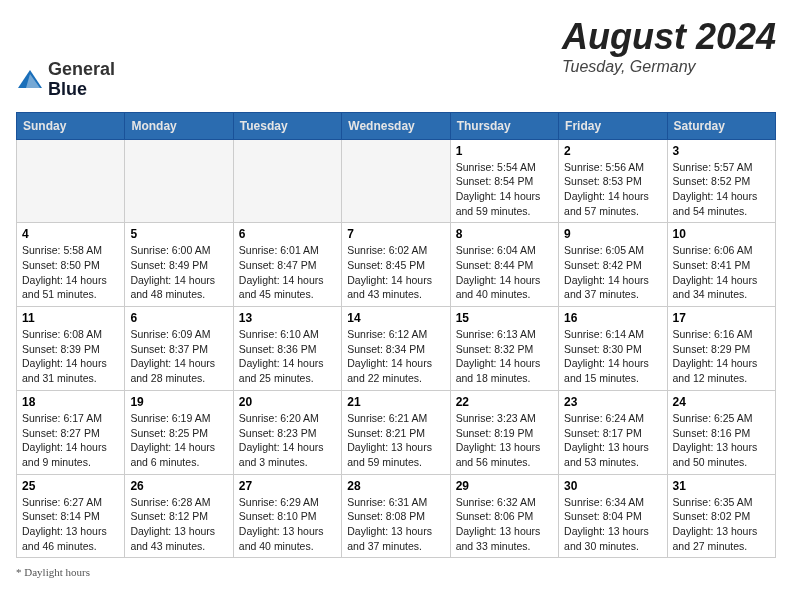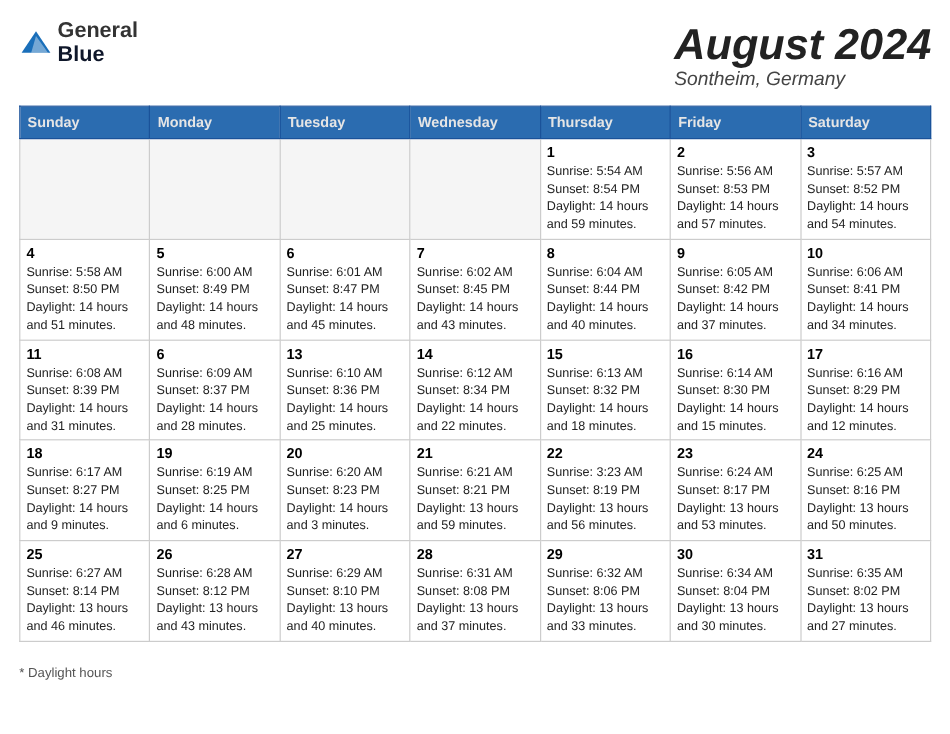--- a/index.html
+++ b/index.html
@@ -79,49 +79,51 @@
       font-size: 12px;
       margin-bottom: 2px;
       display: block;
     }
     .day-info {
       font-size: 10.5px;
       color: #222;
       line-height: 1.4;
     }
     .footer-note {
-      margin-top: 20px;
+      margin-top: 8px;
       font-size: 11px;
       color: #555;
+      font-family: Liberation Serif, serif;
     }
     .logo-wrapper {
       display: flex;
       flex-direction: column;
       align-items: flex-end;
+      margin-top: 44px;
     }
   </style>
 </head>
 <body>
 
 <div class="header-area">
   <div class="logo-wrapper">
     <div class="logo">
       <svg class="logo-icon" viewBox="0 0 28 28">
         <polygon points="14,4 26,22 2,22" fill="#1a6fba"></polygon>
         <polygon points="14,8 24,22 10,22" fill="#fff" opacity="0.4"></polygon>
       </svg>
       <div>
         <span class="logo-text-general">General</span><br>
         <span class="logo-text-blue">Blue</span>
       </div>
     </div>
   </div>
   <div class="title-area">
     <div class="month-year">August 2024</div>
-    <div class="location">Sontheim, Germany</div>
+    <div class="location">Tuesday, Germany</div>
   </div>
 </div>
 
 <table class="calendar">
   <thead>
     <tr>
       <th>Sunday</th>
       <th>Monday</th>
       <th>Tuesday</th>
       <th>Wednesday</th>

